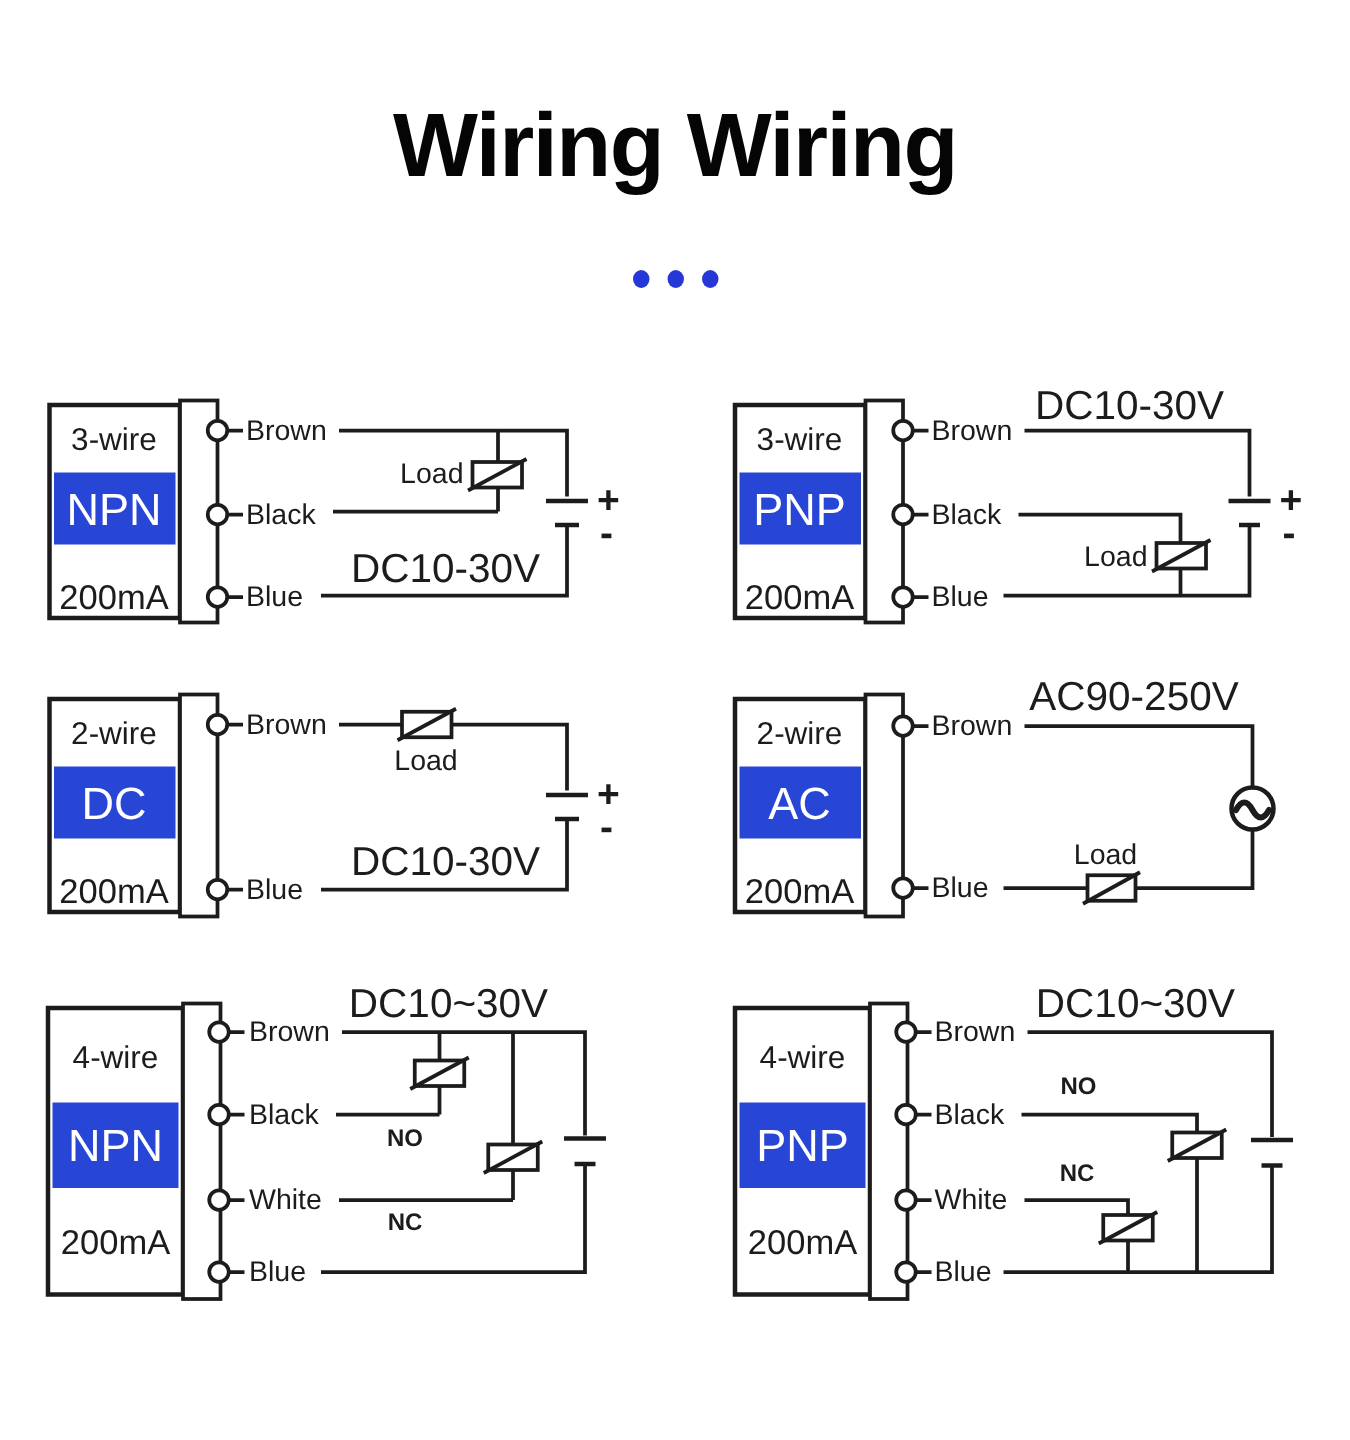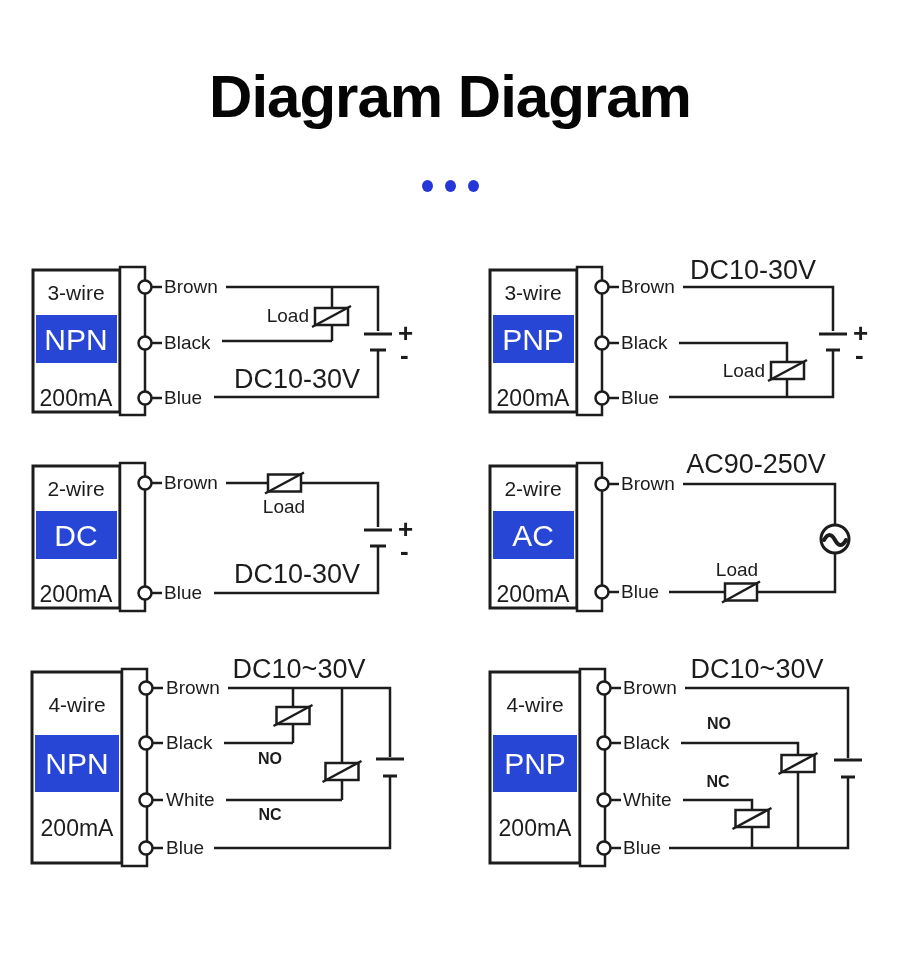--- a/index.html
+++ b/index.html
@@ -23,21 +23,21 @@
   .t-wire{font-size:19px;}
   .t-load-end{font-size:19px;text-anchor:end;}
   .t-load-mid{font-size:19px;text-anchor:middle;}
   .t-volt{font-size:27px;text-anchor:middle;}
   .t-sign{font-size:26px;font-weight:bold;}
   .t-relay{font-size:16px;font-weight:bold;text-anchor:middle;}
 </style>
 </head>
 <body>
 
-<h1 class="title">Diagram Diagram</h1>
+<h1 class="title">Wiring Wiring</h1>
 <div class="dots">
   <span class="dot"></span>
   <span class="dot"></span>
   <span class="dot"></span>
 </div>
 
 <svg width="900" height="960" viewBox="0 0 900 960">
 
   <g>
     <rect class="box" x="33" y="270" width="87" height="142"></rect>

